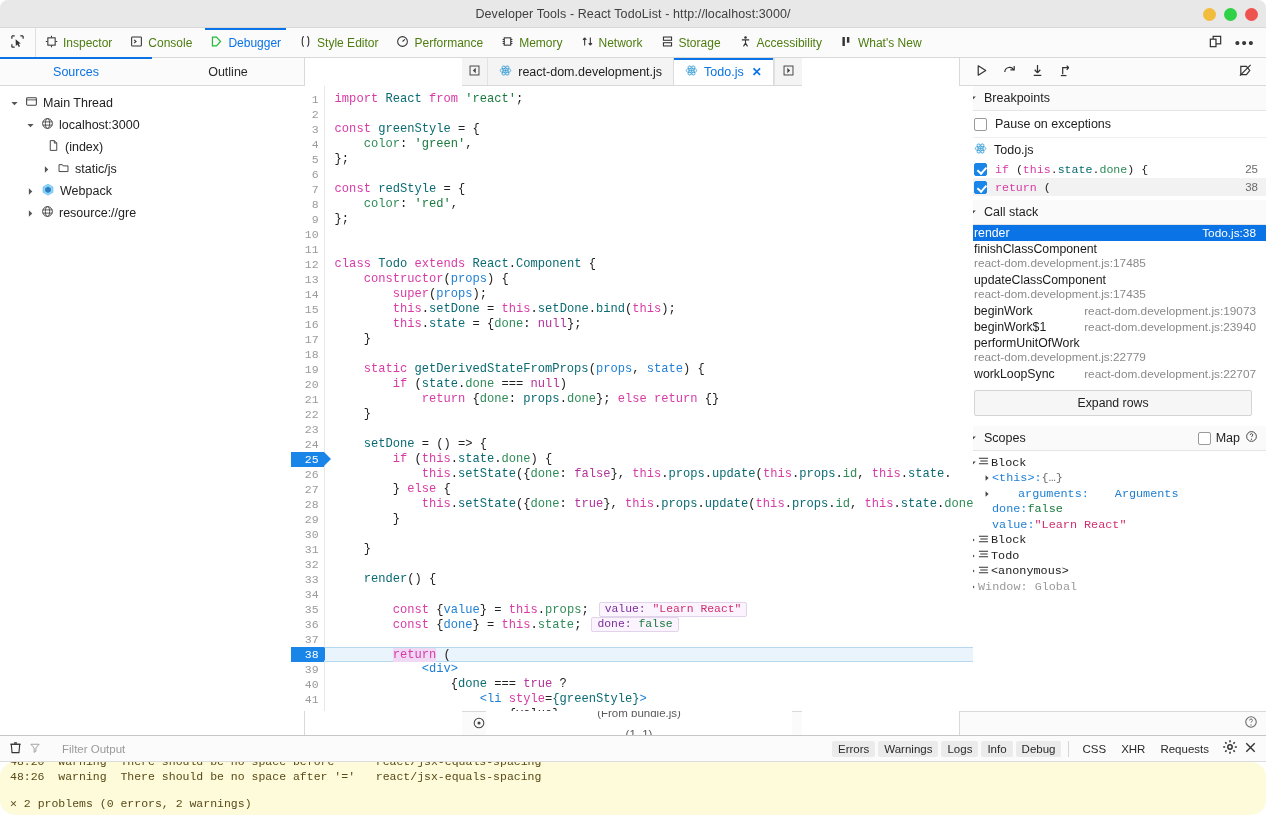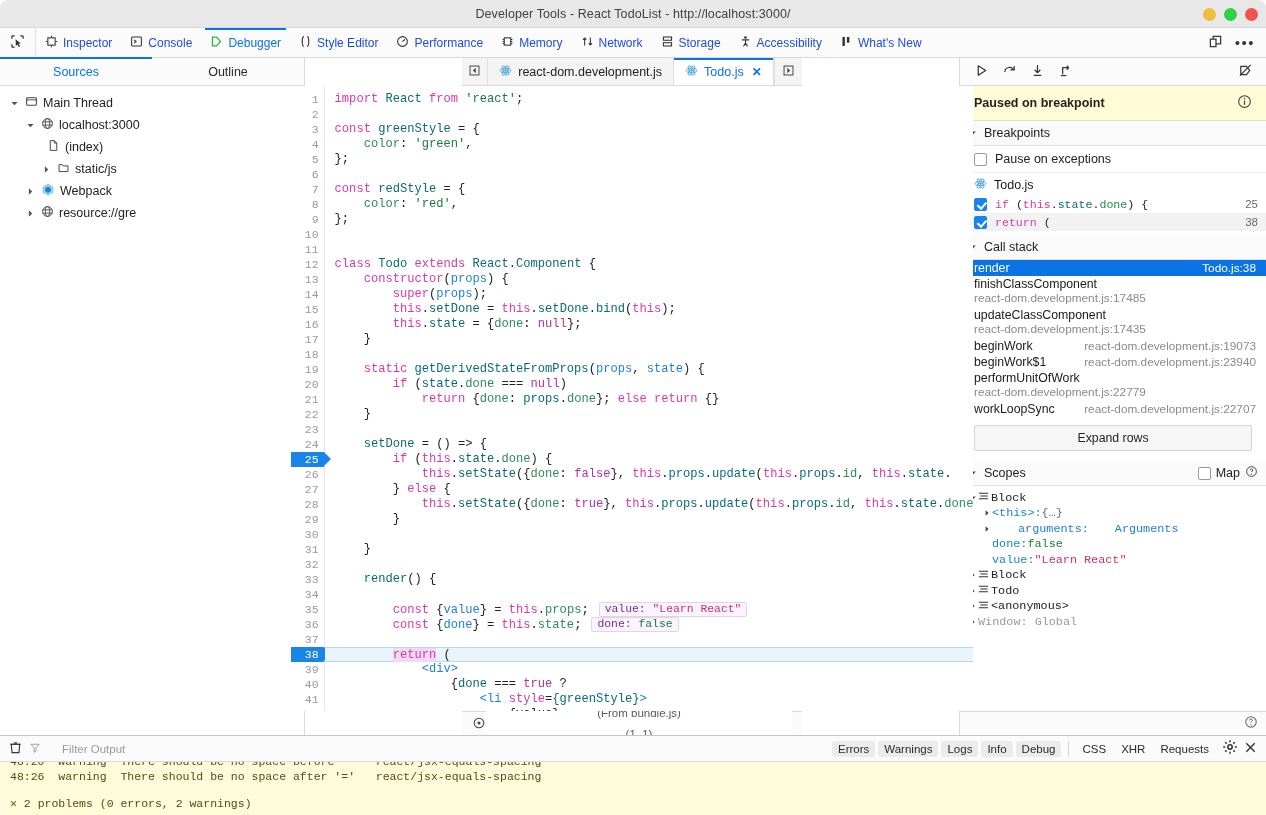--- a/index.html
+++ b/index.html
@@ -31,21 +31,21 @@
     height: 30px; background: #fbfbfb; border-bottom: 1px solid #d9d9d9;
     display: flex; align-items: stretch; flex: none; position: relative;
   }
   .tb-pick {
     width: 36px; display: flex; align-items: center; justify-content: center;
     border-right: 1px solid #e0e0e0;
   }
   .tb-tabs { display: flex; align-items: stretch; }
   .tb-tab {
     display: flex; align-items: center; gap: 5px; padding: 0 9px;
-    color: #1d4ed8; font-size: 12px; white-space: nowrap; position: relative; cursor: default;
+    color: #4d7c0f; font-size: 12px; white-space: nowrap; position: relative; cursor: default;
   }
   .tb-tab.active { color: #0a73e6; }
   .tb-tab.active::after {
     content: ""; position: absolute; left: 4px; right: 4px; top: 0; height: 2px; background: #0a73e6;
   }
   .tb-right { margin-left: auto; display: flex; align-items: center; gap: 4px; padding-right: 8px; }
   .tb-icon-btn { width: 26px; height: 26px; display: flex; align-items: center; justify-content: center; }
   .dots { letter-spacing: 1.5px; font-size: 15px; color: #3a3a3a; line-height: 10px; }
 
   
@@ -183,21 +183,21 @@
   .right-bottombar { margin-top: auto; height: 24px; border-top: 1px solid #d9d9d9; background: #fbfbfb; display:flex; align-items:center; justify-content:flex-end; padding: 0 8px; flex: none; }
 
   
   .console { flex: none; border-top: 1px solid #c6c6c6; background: #fff; display: flex; flex-direction: column; height: 80px; }
   .console-toolbar { height: 26px; display: flex; align-items: center; gap: 6px; padding: 0 8px; border-bottom: 1px solid #dcdcdc; background: #fbfbfb; flex: none; }
   .filter-input { display: flex; align-items: center; gap: 21px; font-size: 11.5px; color: #9a9a9a; }
   .cbtns { margin-left: auto; display: flex; align-items: center; gap: 3px; }
   .cbtn { padding: 2px 6px; font-size: 11.5px; color: #2a2a2a; background: #ebebeb; border-radius: 2px; }
   .cbtn.plain { background: transparent; }
   .csep { width: 1px; height: 16px; background: #d5d5d5; margin: 0 4px; }
-  .console-body { flex: 1; background: #fdfbd9; overflow: hidden; font-family: "Liberation Mono", monospace; font-size: 11.5px; color: #5a4a1a; position: relative; }
+  .console-body { flex: 1; background: #fdfbd9; overflow: hidden; font-family: "Liberation Mono", monospace; font-size: 11.5px; color: #5a4a1a; position: relative; border-radius: 15px; }
   .cmsg { white-space: pre; line-height: 15px; padding-left: 10px; }
   .cmsg.clip { margin-top: -8px; }
   .cprob { padding-left: 10px; line-height: 15px; margin-top: 12px; }
 </style>
 </head>
 <body>
 
 <div class="app">
 
   <div class="titlebar">
@@ -554,28 +554,20 @@
               </svg></span>
         </div>
         <div class="dbg-btn spacer">
           <span><svg width="15" height="15" viewBox="0 0 16 16">
                 <path d="M3 3.5h6l3.5 4.5L9 12.5H3z" fill="none" stroke="#333" stroke-width="1.3"></path>
                 <path d="M2 13.5L13.5 2" stroke="#333" stroke-width="1.3"></path>
               </svg></span>
         </div>
       </div>
 
-      <div class="paused-banner">
-        <span>Paused on breakpoint</span>
-        <span class="info"><svg width="15" height="15" viewBox="0 0 16 16">
-              <circle cx="8" cy="8" r="6.2" fill="none" stroke="#444" stroke-width="1.2"></circle>
-              <circle cx="8" cy="4.8" r=".9" fill="#444"></circle>
-              <path d="M8 7v4.6" stroke="#444" stroke-width="1.3"></path>
-            </svg></span>
-      </div>
 
 
       <div class="rsec-head">
         <span class="caret">
             <svg width="8" height="8" viewBox="0 0 10 10">
               <path d="M1.5 3.2L5 7l3.5-3.8z" fill="#444"></path>
             </svg>
           </span>
         <span>Breakpoints</span>
       </div>

